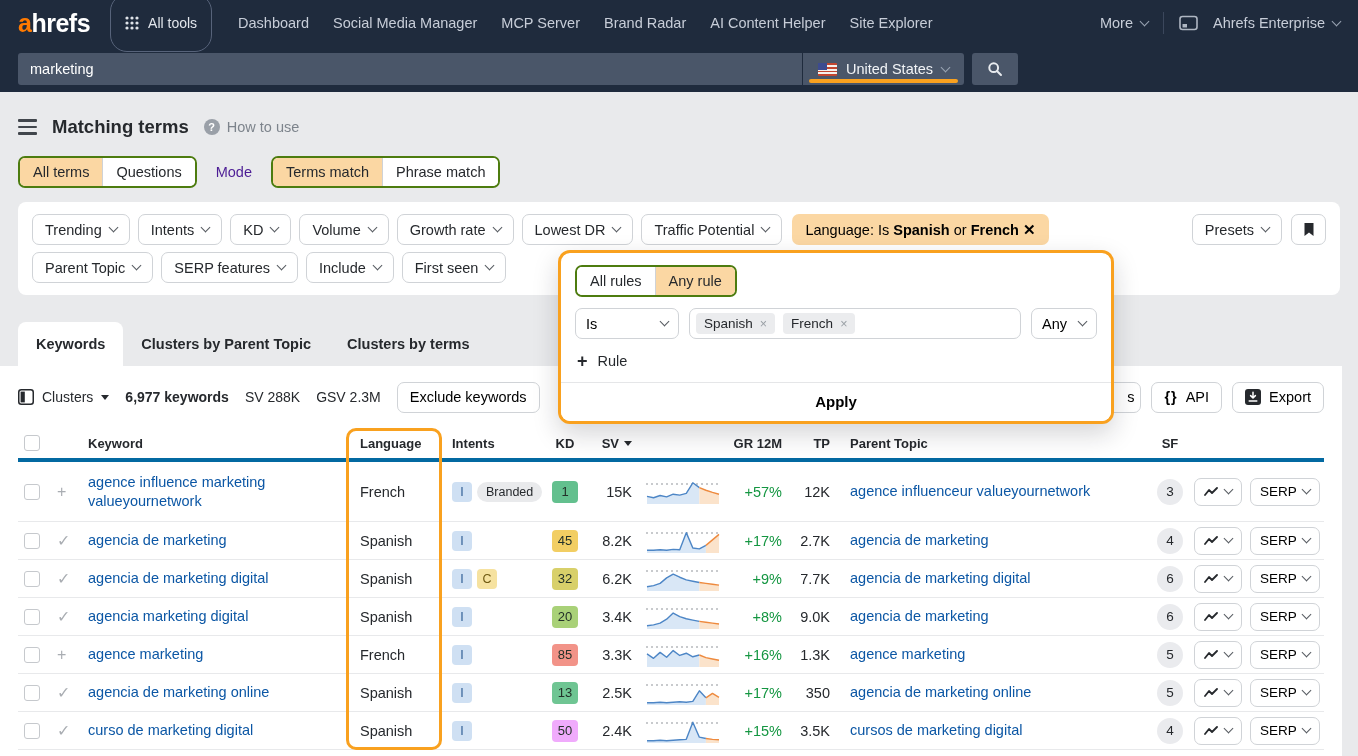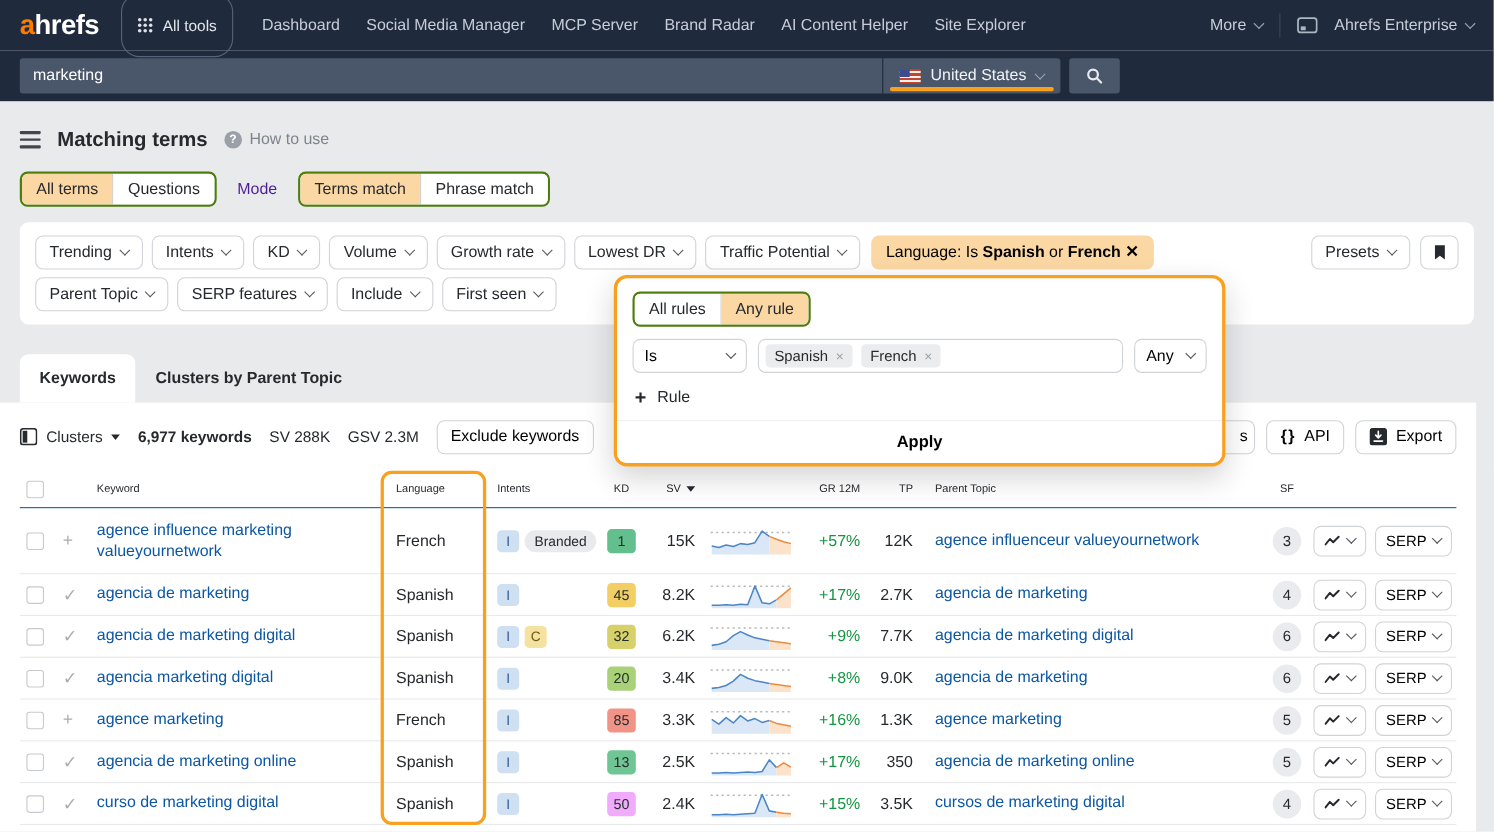--- a/index.html
+++ b/index.html
@@ -59,21 +59,21 @@
   .clusters{display:flex;align-items:center;gap:8px;cursor:pointer}
   .tri{width:0;height:0;border-left:4px solid transparent;border-right:4px solid transparent;border-top:5px solid #26292d;display:inline-block}
   .count{font-weight:700}
   .btn{display:inline-flex;align-items:center;gap:8px;border:1px solid #d0d3d7;border-radius:7px;background:#fff;padding:6px 12px;font-size:14.5px;height:31px;white-space:nowrap}
   .toolbar-right{margin-left:auto;display:flex;gap:10px;align-items:center}
   .btn-partial{width:56px;justify-content:flex-end;padding-right:6px}
   .api-glyph{font-weight:700;letter-spacing:1px}
   
   .table{padding:0 18px}
   .grid-row{display:grid;grid-template-columns:30px 40px 258px 96px 100px 46px 50px 90px 60px 48px 314px 40px 56px 78px;align-items:center}
-  .thead{height:34px;border-bottom:1px solid #0369a1;font-weight:400;font-size:10px}
+  .thead{height:34px;border-bottom:4px solid #0369a1;font-weight:700;font-size:13px}
   .trow{height:38px;border-bottom:1px solid #e8e9eb;font-size:14.5px}
   .trow.tall{height:60px}
   .pl14{padding-left:14px}.pl10{padding-left:10px}
   .right{text-align:right;padding-right:6px}
   .center{text-align:center}
   .sv-h{display:flex;align-items:center;justify-content:flex-end;gap:5px;padding-right:6px}
   .sv-h .tri{border-top-width:5px}
   .cb{width:16px;height:16px;border:1.5px solid #c6c9cd;border-radius:3px;background:#fff;margin-left:6px;display:inline-block;cursor:pointer}
   .action{color:#a9adb2;font-size:16px;padding-left:9px}
   .link{color:#0C57A5;text-decoration:none;line-height:1.3;cursor:pointer}
@@ -245,20 +245,21 @@
         </button><button class="pill">
           <span>First seen</span>
           <span class="chev"></span>
         </button></div>
   </div>
 </div>
 
 <div class="tabs">
     <button class="tab tab-active">Keywords</button>
     <button class="tab">Clusters by Parent Topic</button>
+    <button class="tab">Clusters by terms</button>
   </div>
 
 <section class="sheet">
   <div class="toolbar">
     <div class="clusters">
       <svg width="16" height="16" viewBox="0 0 16 16">
           <rect x="0.75" y="0.75" width="14.5" height="14.5" rx="2.5" fill="none" stroke="#26292d" stroke-width="1.5"></rect>
           <rect x="2.6" y="2.6" width="4.2" height="10.8" fill="#26292d"></rect>
         </svg>
       <span>Clusters</span>

